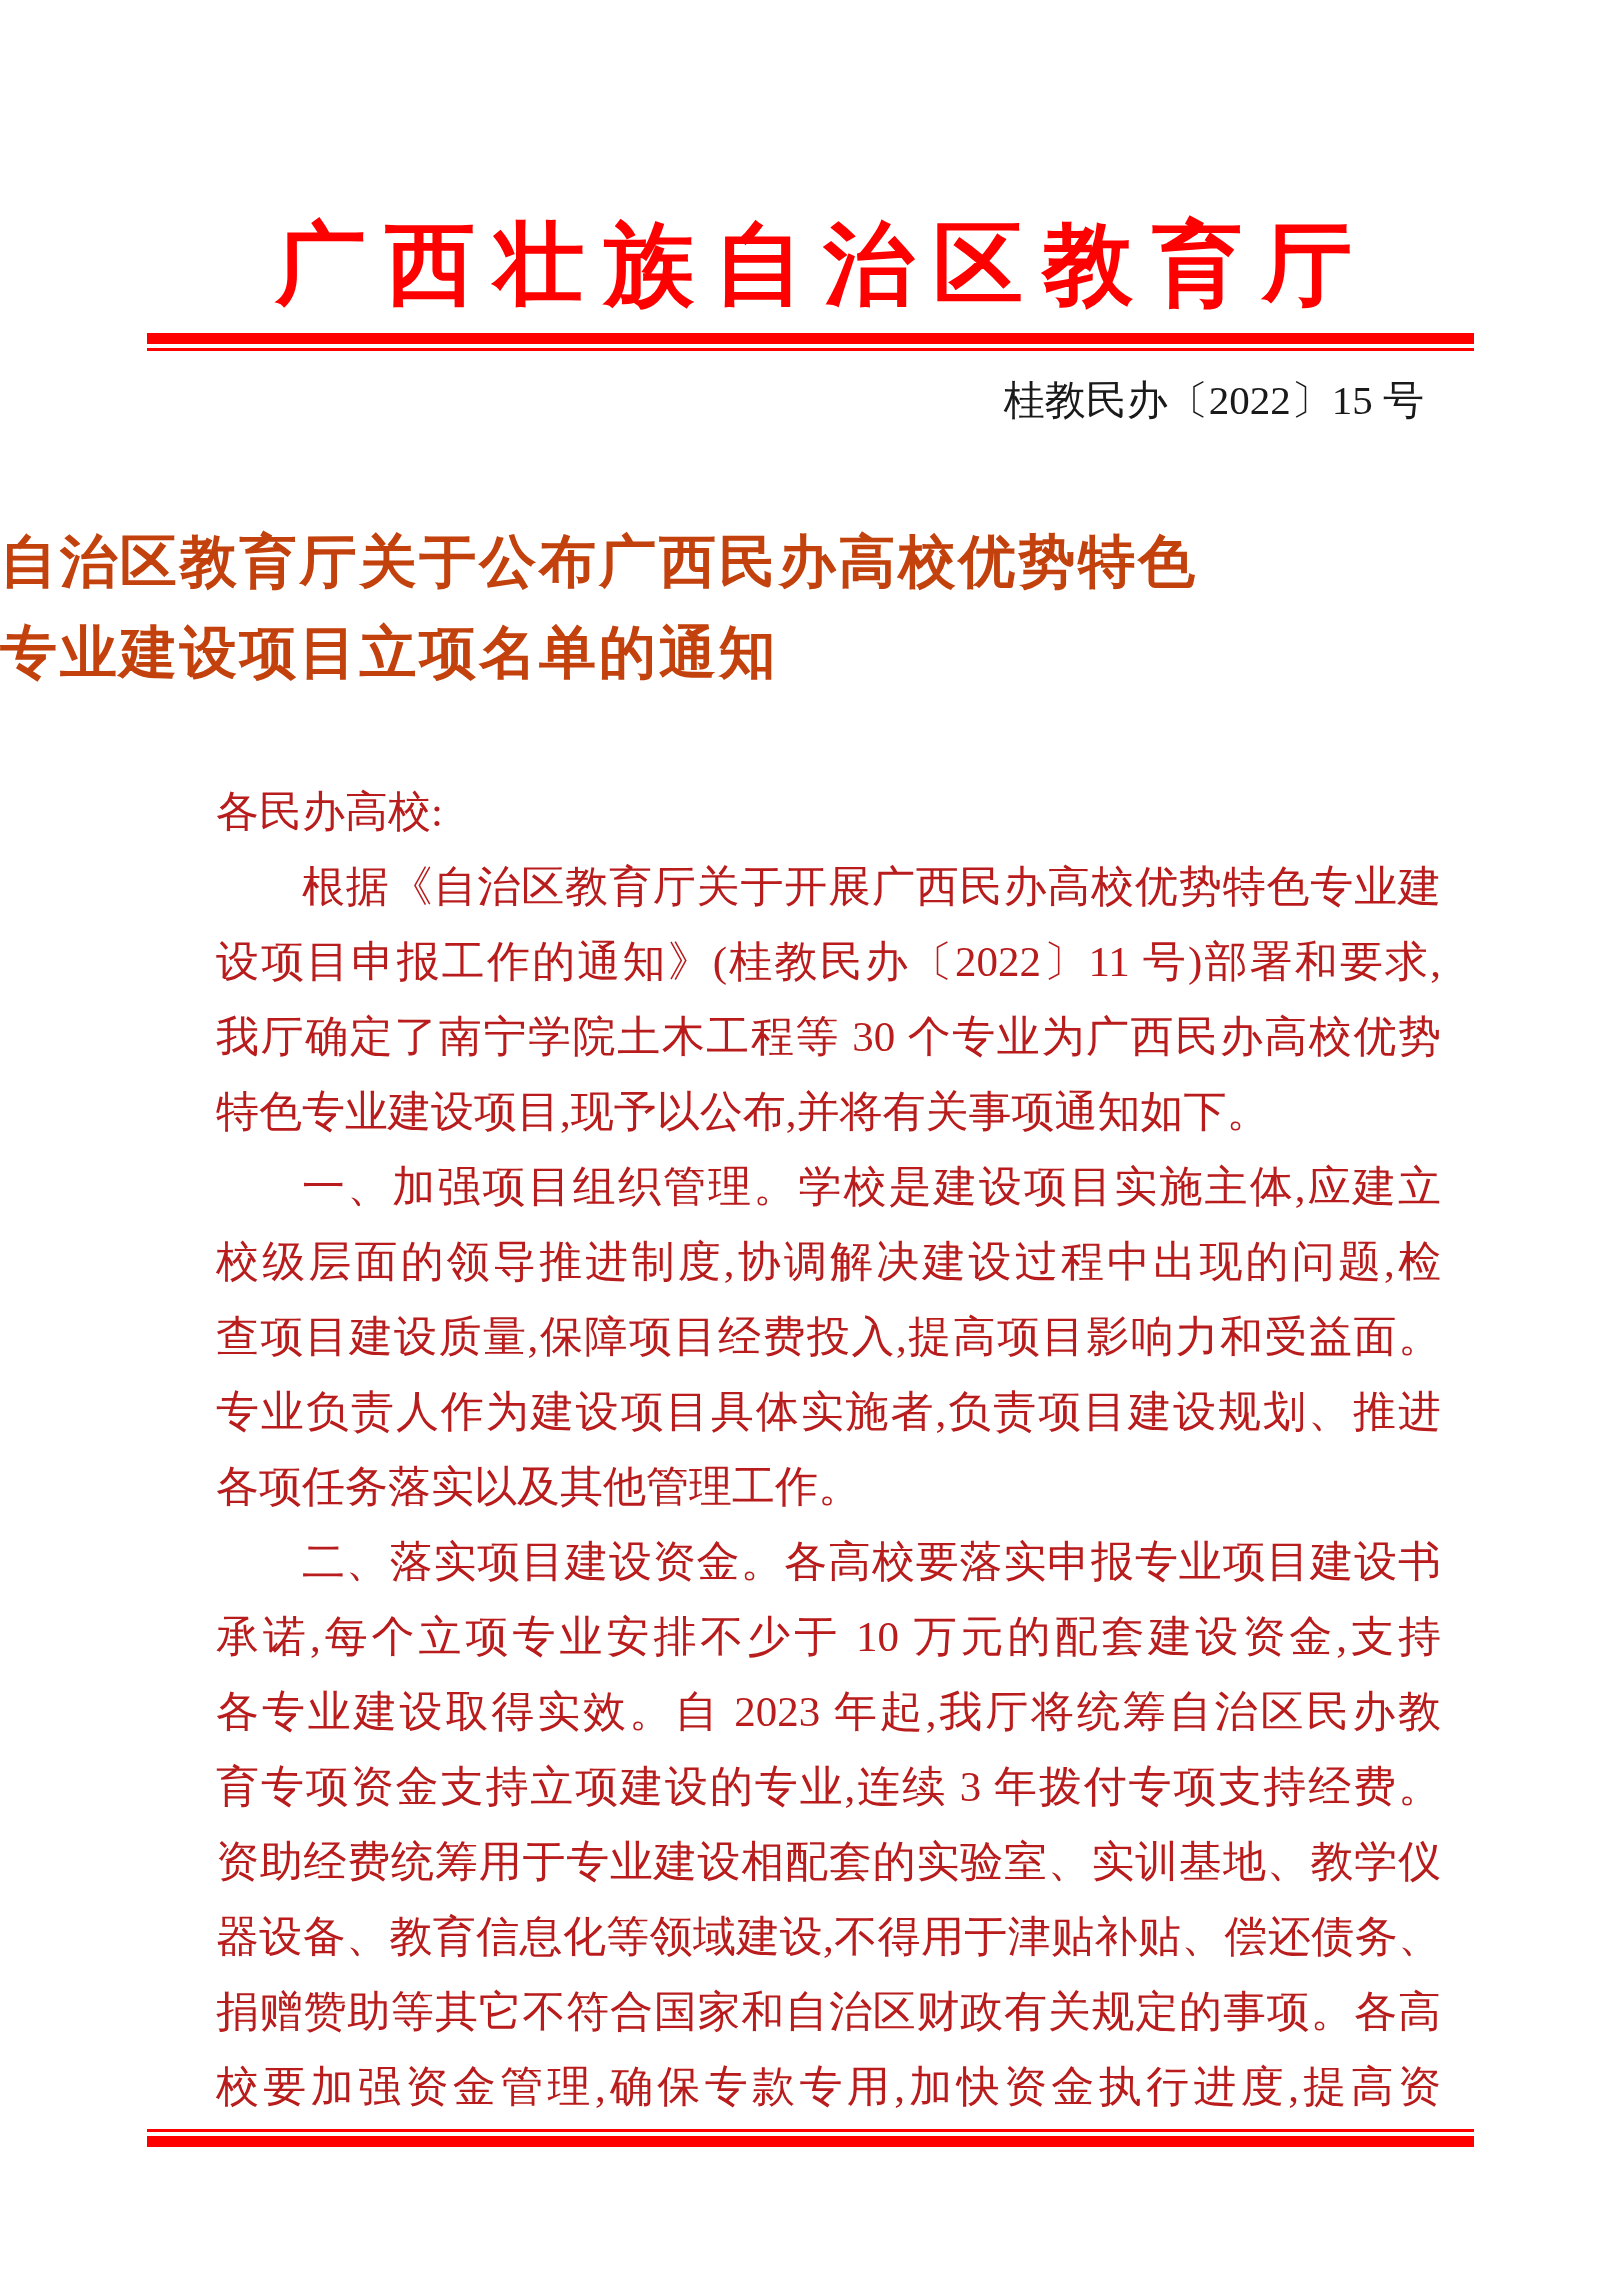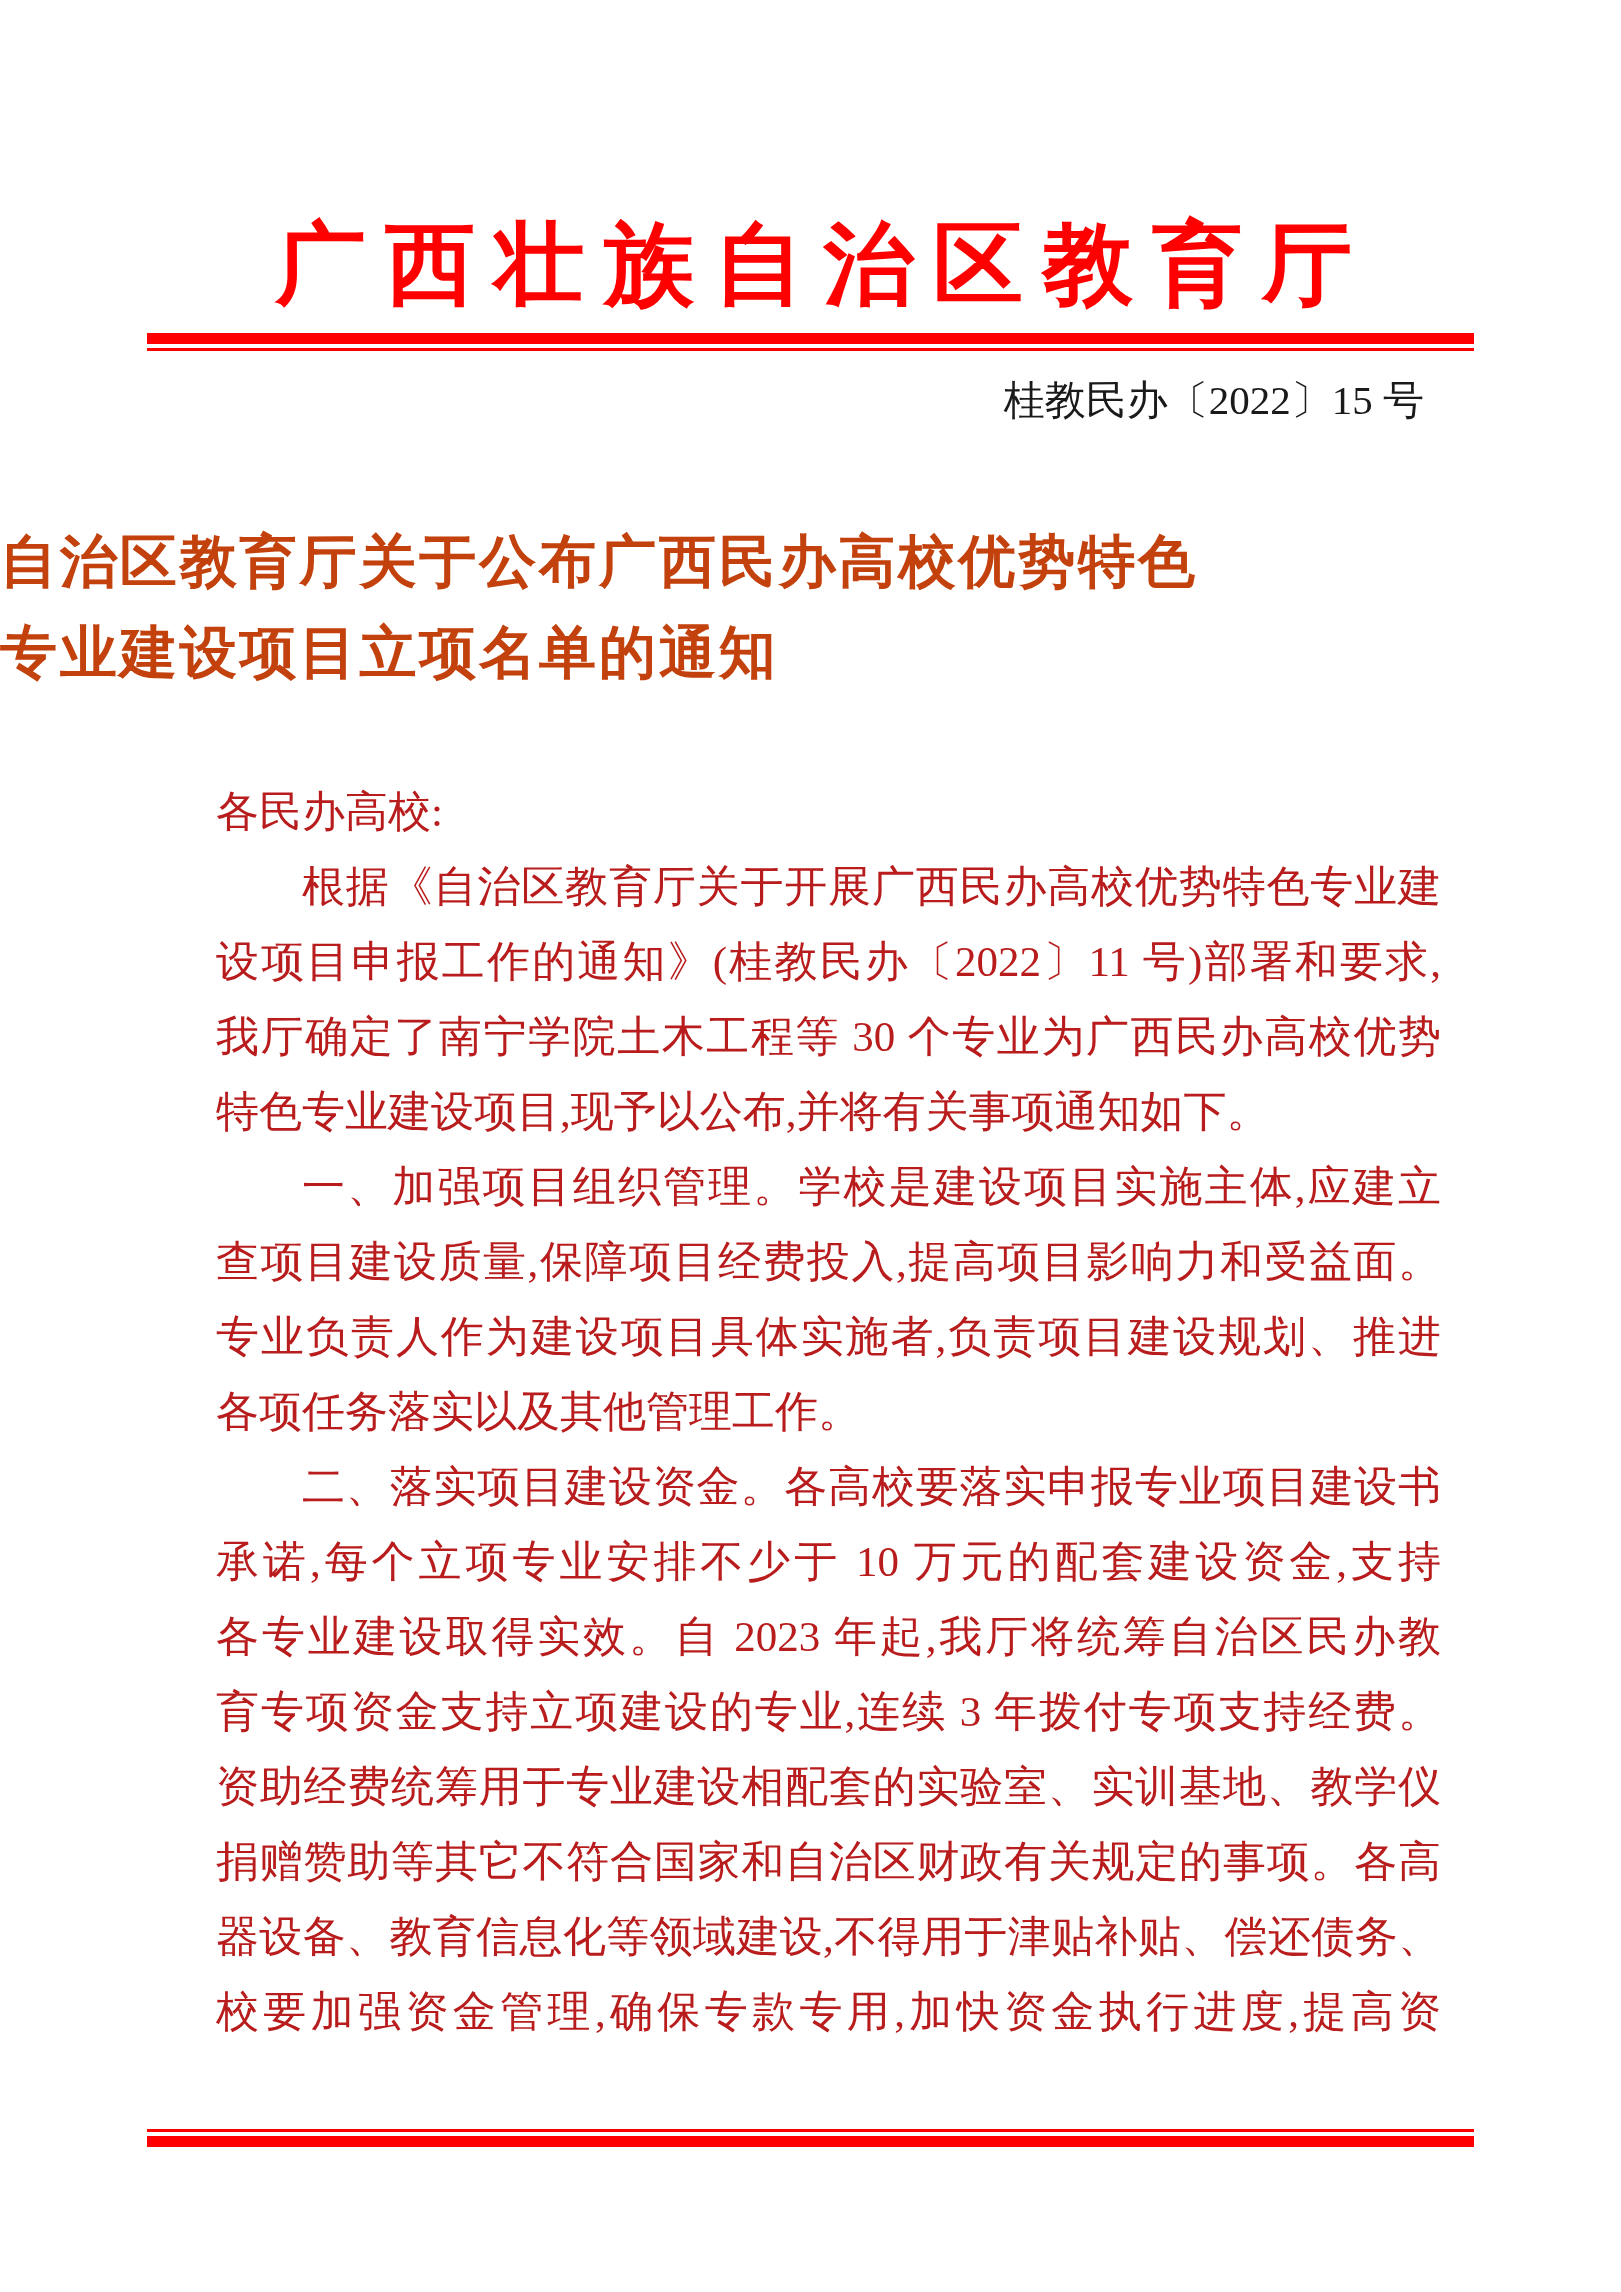--- a/index.html
+++ b/index.html
@@ -118,30 +118,31 @@
     <div class="title-line">专业建设项目立项名单的通知</div>
   </div>
 
   <div class="doc-body">
       <div class="body-line">各民办高校:</div>
       <div class="body-line indent justify">根据《自治区教育厅关于开展广西民办高校优势特色专业建</div>
       <div class="body-line justify">设项目申报工作的通知》(桂教民办〔2022〕11 号)部署和要求,</div>
       <div class="body-line justify">我厅确定了南宁学院土木工程等 30 个专业为广西民办高校优势</div>
       <div class="body-line">特色专业建设项目,现予以公布,并将有关事项通知如下。</div>
       <div class="body-line indent justify">一、加强项目组织管理。学校是建设项目实施主体,应建立</div>
+      <div class="body-line justify">校级层面的领导推进制度,协调解决建设过程中出现的问题,检</div>
       <div class="body-line justify">查项目建设质量,保障项目经费投入,提高项目影响力和受益面。</div>
       <div class="body-line justify">专业负责人作为建设项目具体实施者,负责项目建设规划、推进</div>
       <div class="body-line">各项任务落实以及其他管理工作。</div>
       <div class="body-line indent justify">二、落实项目建设资金。各高校要落实申报专业项目建设书</div>
       <div class="body-line justify">承诺,每个立项专业安排不少于 10 万元的配套建设资金,支持</div>
       <div class="body-line justify">各专业建设取得实效。自 2023 年起,我厅将统筹自治区民办教</div>
       <div class="body-line justify">育专项资金支持立项建设的专业,连续 3 年拨付专项支持经费。</div>
       <div class="body-line justify">资助经费统筹用于专业建设相配套的实验室、实训基地、教学仪</div>
+      <div class="body-line justify">器设备、教育信息化等领域建设,不得用于津贴补贴、偿还债务、</div>
       <div class="body-line justify">捐赠赞助等其它不符合国家和自治区财政有关规定的事项。各高</div>
-      <div class="body-line justify">器设备、教育信息化等领域建设,不得用于津贴补贴、偿还债务、</div>
       <div class="body-line justify">校要加强资金管理,确保专款专用,加快资金执行进度,提高资</div>
     </div>
 
   <div class="rule rule-bottom">
     <div class="bar-thin"></div>
     <div class="bar-gap"></div>
     <div class="bar-thick"></div>
   </div>
 
 </div>

